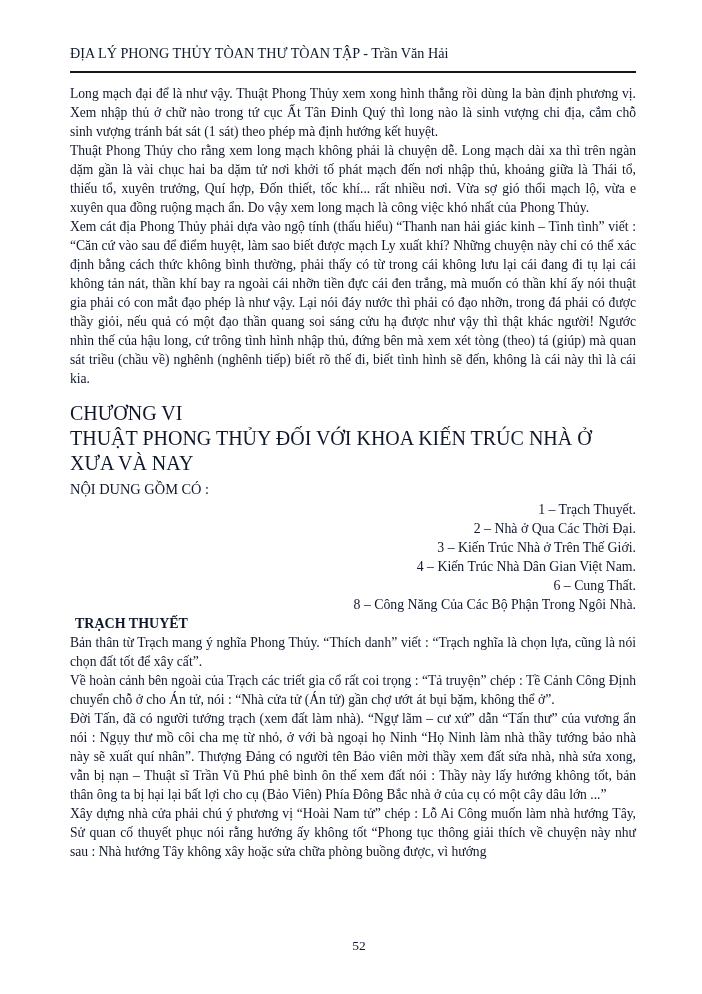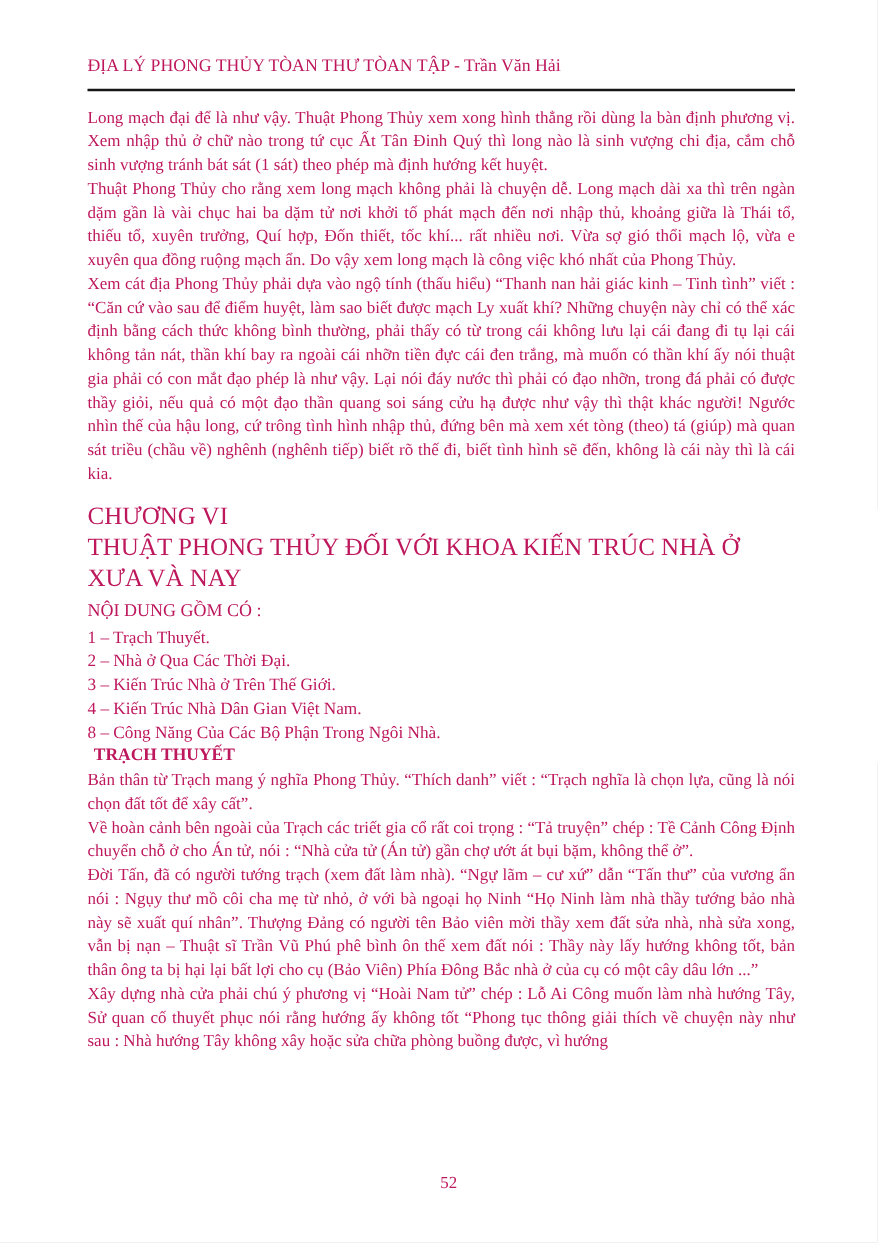--- a/index.html
+++ b/index.html
@@ -1,21 +1,21 @@
 <!DOCTYPE html>
 <html lang="vi"><head>
 <meta charset="utf-8">
 <style>
   html, body { margin: 0; padding: 0; background: #e8e8e8; }
   .page {
     width: 702px;
     height: 994px;
     margin: 0 auto;
     background: #ffffff;
-    color: #be185d;
+    color: #0f172a;
     font-family: "Liberation Serif", "DejaVu Serif", serif;
     box-sizing: border-box;
     padding: 44px 66px 0 70px;
     position: relative;
     overflow: hidden;
   }
   .header-title {
     font-size: 14.2px;
     line-height: 18px;
     white-space: nowrap;
@@ -41,20 +41,21 @@
   }
   .contents { margin-top: 3px; }
   .contents-heading {
     font-size: 14.4px;
     line-height: 21px;
     margin: 0;
   }
   .contents-item {
     font-size: 13.8px;
     line-height: 19px;
+    text-align: right;
   }
   .section-title {
     font-size: 14px;
     line-height: 19px;
     font-weight: bold;
     padding-left: 5px;
   }
   .page-number {
     position: absolute;
     left: 16px;
@@ -84,20 +85,21 @@
     <div class="chapter-number">CHƯƠNG VI</div>
     <div class="chapter-title">THUẬT PHONG THỦY ĐỐI VỚI KHOA KIẾN TRÚC NHÀ Ở XƯA VÀ NAY</div>
   </div>
 
   <div class="contents">
     <div class="contents-heading">NỘI DUNG GỒM CÓ :</div>
     <div class="contents-item">1 – Trạch Thuyết.</div>
     <div class="contents-item">2 – Nhà ở Qua Các Thời Đại.</div>
     <div class="contents-item">3 – Kiến Trúc Nhà ở Trên Thế Giới.</div>
     <div class="contents-item">4 – Kiến Trúc Nhà Dân Gian Việt Nam.</div>
+    <div class="contents-item">6 – Cung Thất.</div>
     <div class="contents-item">8 – Công Năng Của Các Bộ Phận Trong Ngôi Nhà.</div>
   </div>
 
   <div>
     <div class="section-title">TRẠCH THUYẾT</div>
     <p class="para">Bản thân từ Trạch  mang ý nghĩa Phong Thủy. “Thích danh” viết : “Trạch nghĩa là chọn lựa, cũng là nói chọn đất tốt để xây cất”.</p>
     <p class="para">Về hoàn cảnh bên ngoài của Trạch các triết gia cổ rất coi trọng : “Tả truyện” chép : Tề Cảnh Công Định chuyển chỗ ở cho Án tử, nói : “Nhà cửa tử (Án tử) gần chợ ướt át bụi bặm, không thể ở”.</p>
     <p class="para">Đời Tấn, đã có người tướng trạch (xem đất làm nhà). “Ngự lãm – cư xứ” dẫn “Tấn thư” của vương ẩn nói : Ngụy thư mồ côi cha mẹ từ nhỏ, ở với bà ngoại họ Ninh “Họ Ninh làm nhà thầy tướng bảo nhà này sẽ xuất quí nhân”. Thượng Đảng có người tên Bảo viên mời thầy xem đất sửa nhà, nhà sửa xong, vẫn bị nạn – Thuật sĩ Trần Vũ Phú phê bình ôn thế xem đất nói : Thầy này lấy hướng không tốt, bản thân ông ta bị hại lại bất lợi cho cụ (Bảo Viên) Phía Đông Bắc nhà ở của cụ có một cây dâu lớn ...”</p>
     <p class="para">Xây dựng nhà cửa phải chú ý phương vị “Hoài Nam tử” chép : Lỗ Ai Công muốn làm nhà hướng Tây, Sử quan cố thuyết phục nói rằng hướng ấy không tốt “Phong tục thông giải thích về chuyện này như sau : Nhà hướng Tây không xây hoặc sửa chữa phòng buồng được, vì hướng</p>
   </div>

